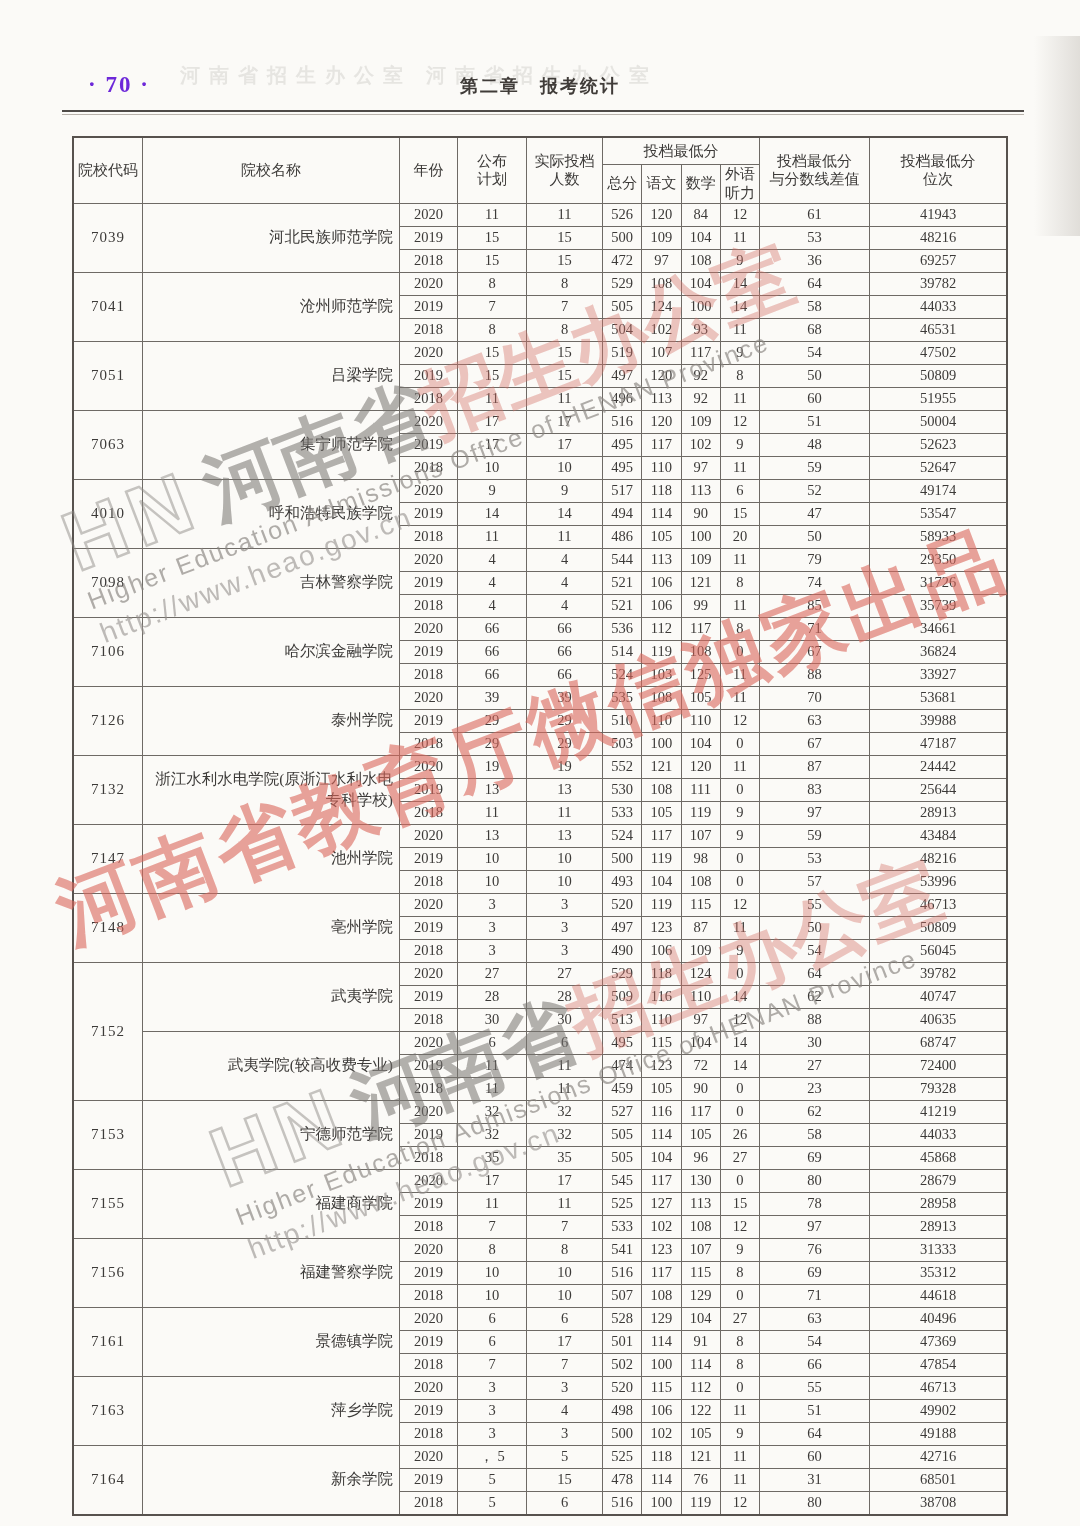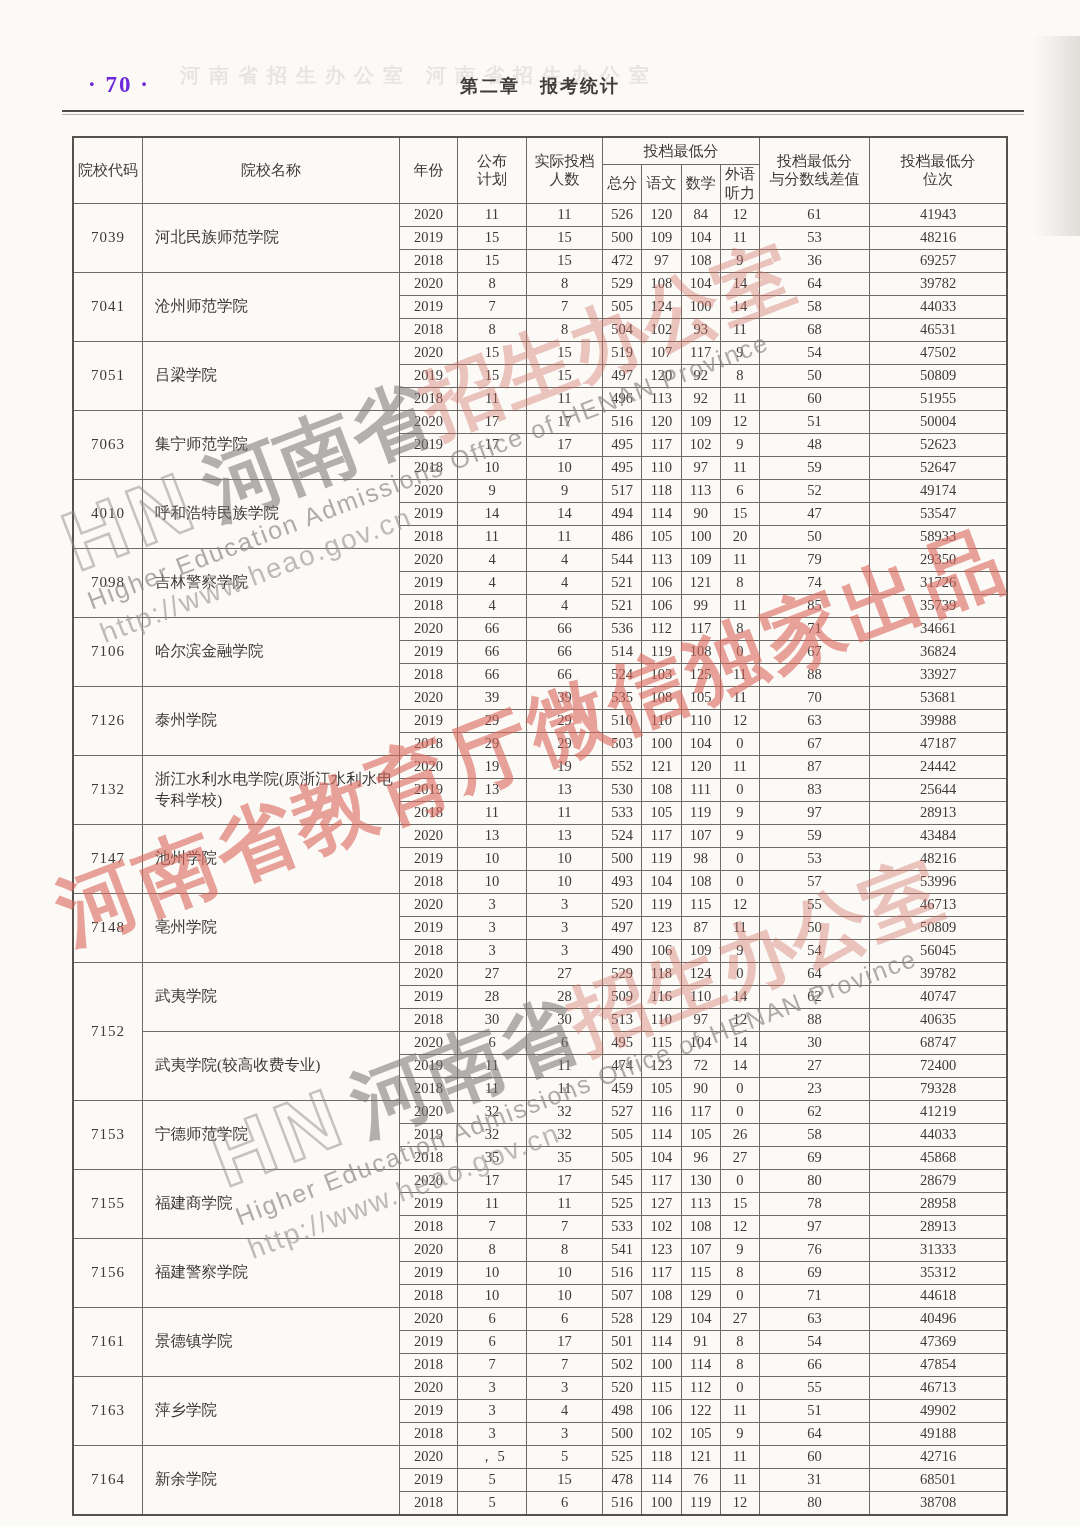--- a/index.html
+++ b/index.html
@@ -48,21 +48,21 @@
     white-space:pre;
     overflow:hidden;
   }
   .scores thead th {
     font-weight:normal; font-size:15px; white-space:pre-line; line-height:1.25;
   }
   .scores thead tr.h1 th { height:26px; }
   .scores thead tr.h2 th { height:32px; }
   .scores td.code-cell { font-size:15px; letter-spacing:1px; }
   .scores td.name-cell {
-    text-align:left; padding:1px 6px 1px 12px;
+    text-align:right; padding:1px 6px 1px 12px;
     font-size:15.5px; white-space:normal; line-height:1.35;
   }
   
   .wm { position:absolute; pointer-events:none; transform-origin:0 0; }
   .wm-red-main {
     left:42px; top:868px; transform:rotate(-21deg);
     font-size:80px; font-weight:bold; letter-spacing:4px; white-space:nowrap;
     color:rgba(219,101,90,.60); z-index:3;
   }
   .wm-block { z-index:2; }

